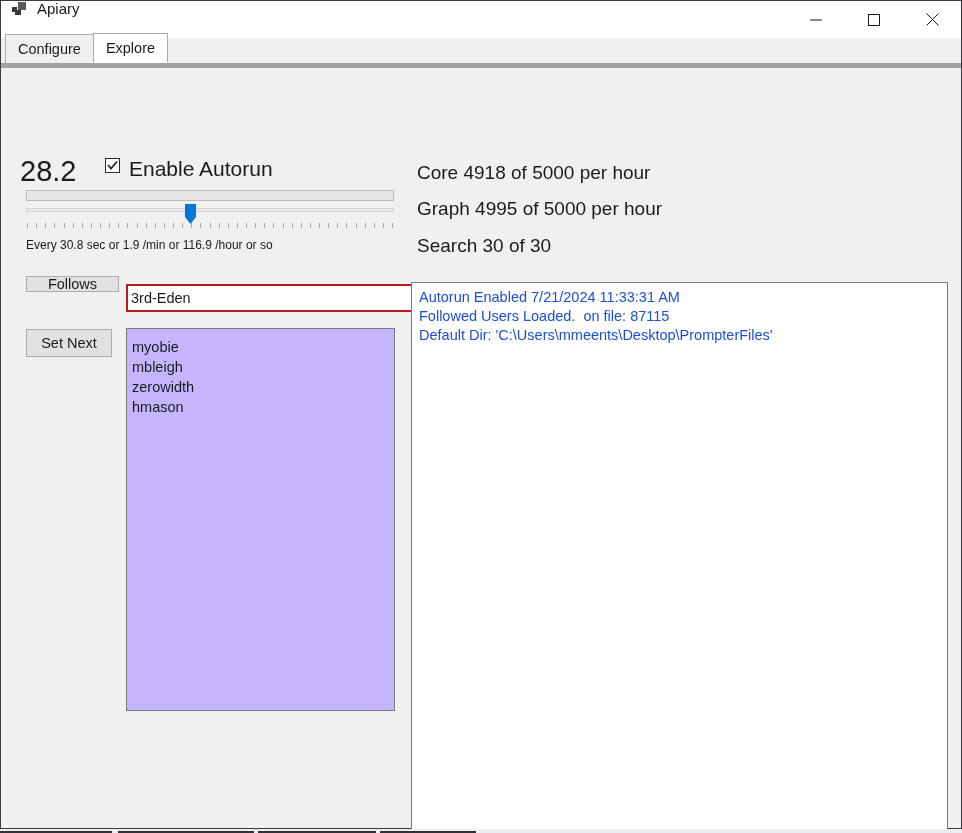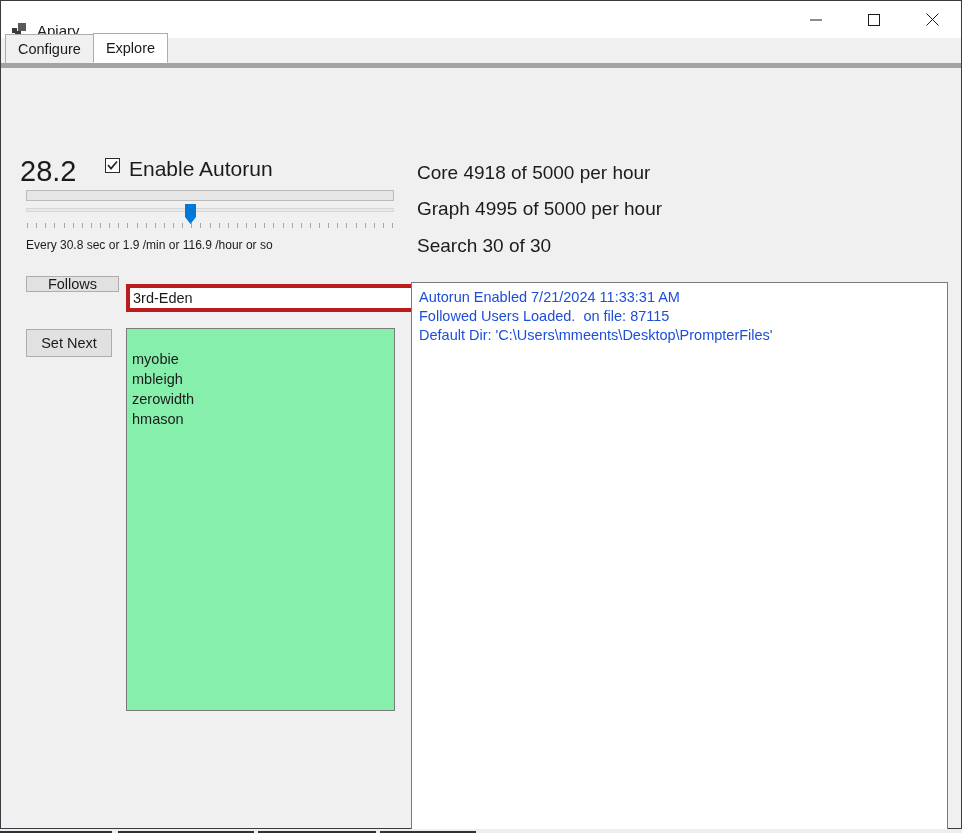--- a/index.html
+++ b/index.html
@@ -45,21 +45,21 @@
     top: 2px;
     height: 2px;
     background: #2f3136;
   }
 
   
   .titlebar {
     height: 37px;
     background: #ffffff;
     display: flex;
-    align-items: flex-end;
+    align-items: flex-start;
     flex: 0 0 auto;
     position: relative;
   }
   .title-icon {
     width: 16px;
     height: 16px;
     margin-left: 11px;
     margin-right: 9px;
     position: relative;
     flex: 0 0 auto;
@@ -256,40 +256,40 @@
   #btn-set-next { left: 25px; top: 261px; width: 86px; height: 28px; }
 
   .textbox {
     position: absolute;
     left: 125px;
     top: 216px;
     width: 291px;
     height: 28px;
     box-sizing: border-box;
     background: #ffffff;
-    border: 4px solid #b91c1c;
+    border: 2px solid #b91c1c;
     font-family: "Liberation Sans", sans-serif;
     font-size: 14.5px;
     color: #1b1b1b;
     padding: 0 3px;
     outline: none;
     line-height: 26px;
   }
 
   .listbox {
     position: absolute;
     left: 125px;
     top: 260px;
     width: 269px;
     height: 383px;
     box-sizing: border-box;
-    background: #86efac;
+    background: #c4b5fd;
     border: 1px solid #7a7a7a;
     overflow: hidden;
-    padding: 20px 0 0 0;
+    padding: 8px 0 0 0;
   }
   .listbox .item {
     font-size: 14.5px;
     color: #1b1b1b;
     line-height: 20px;
     padding: 0 4px 0 5px;
     white-space: nowrap;
     cursor: default;
   }
 

